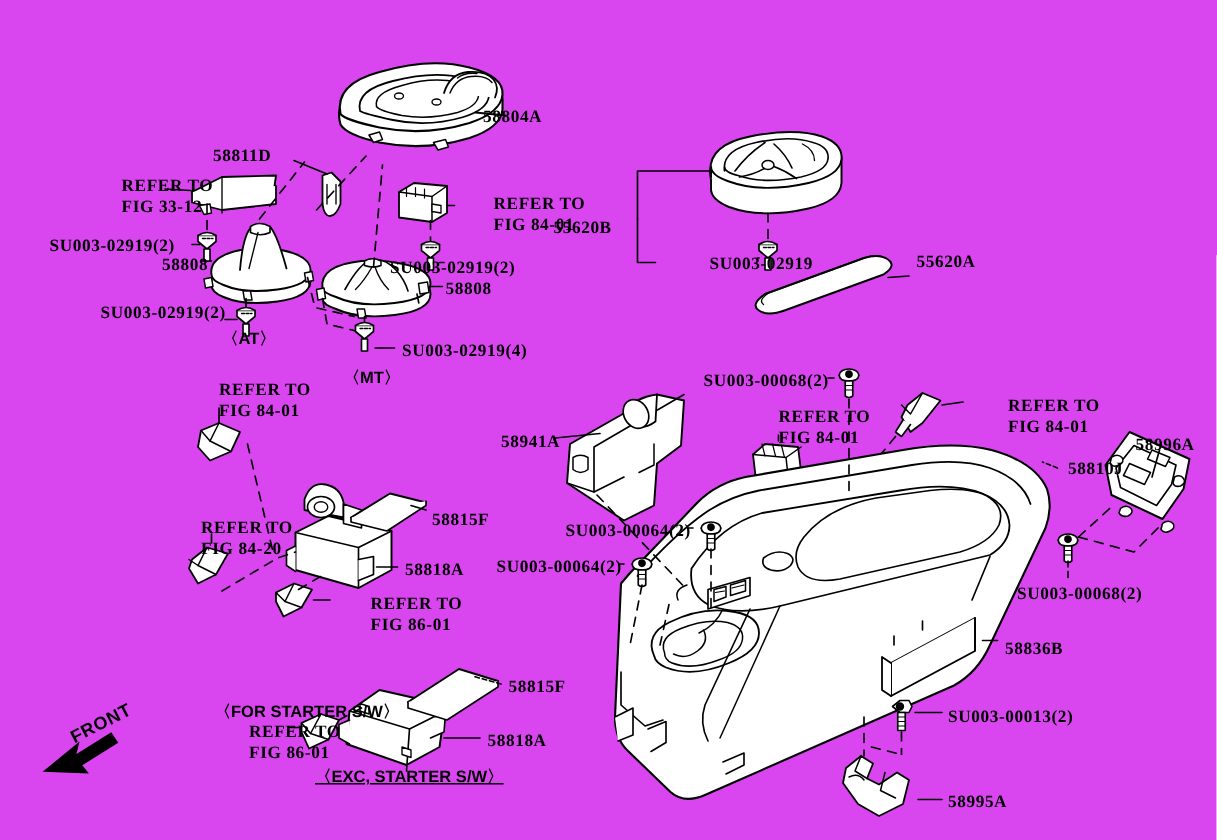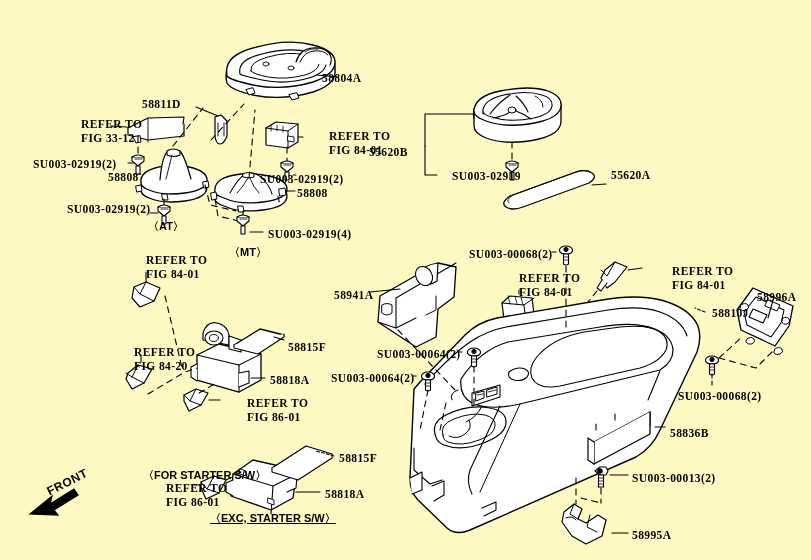--- a/index.html
+++ b/index.html
@@ -1,19 +1,19 @@
 <!DOCTYPE html>
 <html><head>
 <meta charset="utf-8">
 <style>
   html,body{margin:0;padding:0;background:#ffffff;}
   #page{
     position:relative;
     width:811px;height:560px;
-    background:#fef9c3;
+    background:#d946ef;
     font-family:"Liberation Serif", serif;
     overflow:hidden;
   }
   #svgroot{position:absolute;left:0;top:0;width:811px;height:560px;}
   .lbl{
     position:absolute;
     font-family:"Liberation Serif", serif;
     font-weight:bold;
     font-size:11.5px;
     letter-spacing:0.4px;
@@ -429,21 +429,21 @@
 FIG 84-01</div>
       <div class="lbl" style="left: 33px; top: 158px;">SU003-02919(2)</div>
       <div class="lbl" style="left: 108px; top: 171px;">58808</div>
       <div class="lbl" style="left: 260px; top: 173px;">SU003-02919(2)</div>
       <div class="lbl" style="left: 297px; top: 187px;">58808</div>
       <div class="lbl" style="left: 67px; top: 203px;">SU003-02919(2)</div>
       <div class="lbl cfg" style="left: 148px; top: 220px;">〈AT〉</div>
       <div class="lbl" style="left: 268px; top: 228px; text-align: right;">SU003-02919(4)</div>
       <div class="lbl cfg" style="left: 229px; top: 246px;">〈MT〉</div>
       <div class="lbl" style="left: 369px; top: 146px;">55620B</div>
-      <div class="lbl" style="left: 424px; top: 170px; padding-left: 28px;">SU003-02919</div>
+      <div class="lbl" style="left: 445px; top: 170px; padding-left: 28px;">SU003-02919</div>
       <div class="lbl" style="left: 611px; top: 169px;">55620A</div>
       <div class="lbl two" style="left: 122px; top: 253px;">REFER TO
 FIG 84-01</div>
       <div class="lbl two" style="left: 110px; top: 345px;">REFER TO
 FIG 84-20</div>
       <div class="lbl" style="left: 288px; top: 341px;">58815F</div>
       <div class="lbl" style="left: 270px; top: 374px;">58818A</div>
       <div class="lbl two" style="left: 223px; top: 396px;">REFER TO
 FIG 86-01</div>
       <div class="lbl cfg" style="left: 143px; top: 424px; margin-top: 45px;">〈FOR STARTER S/W〉</div>

